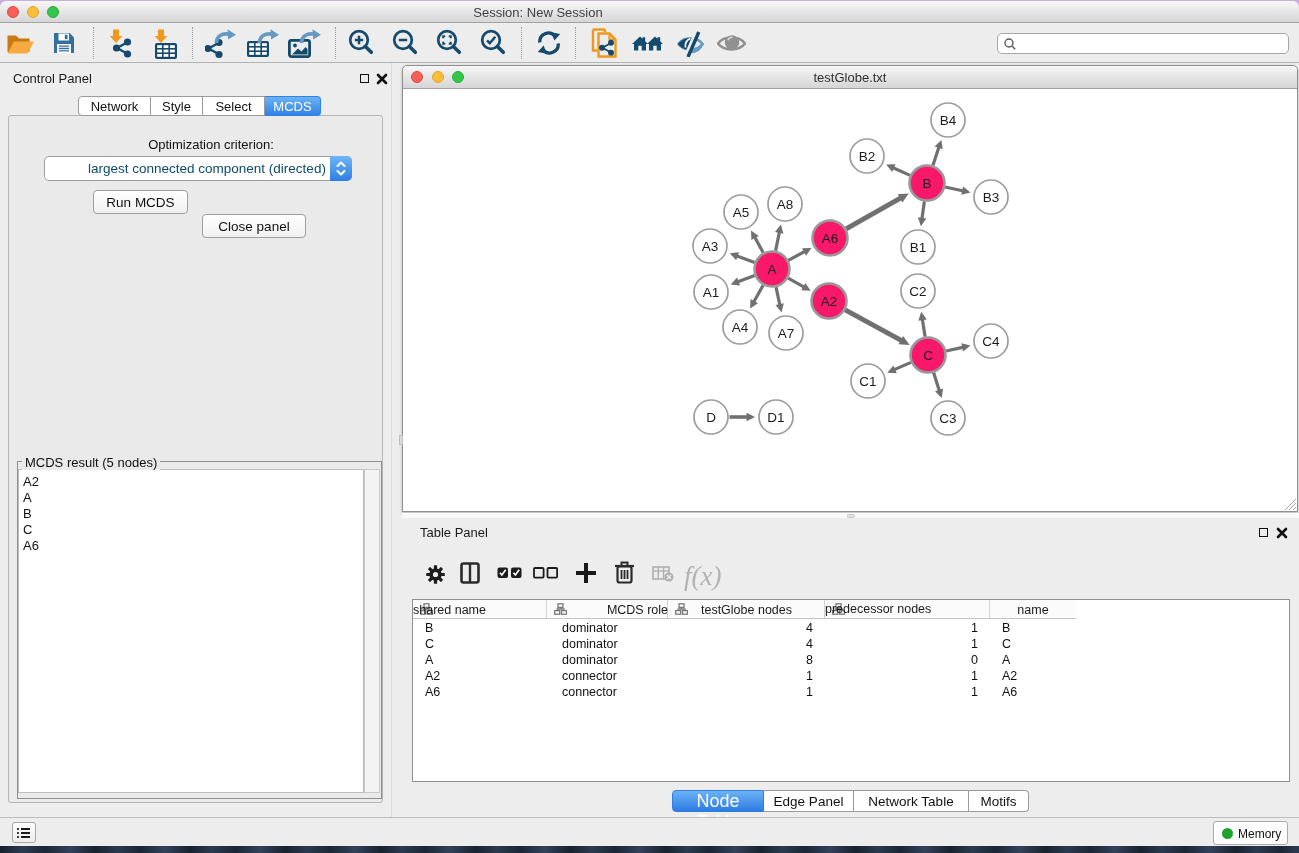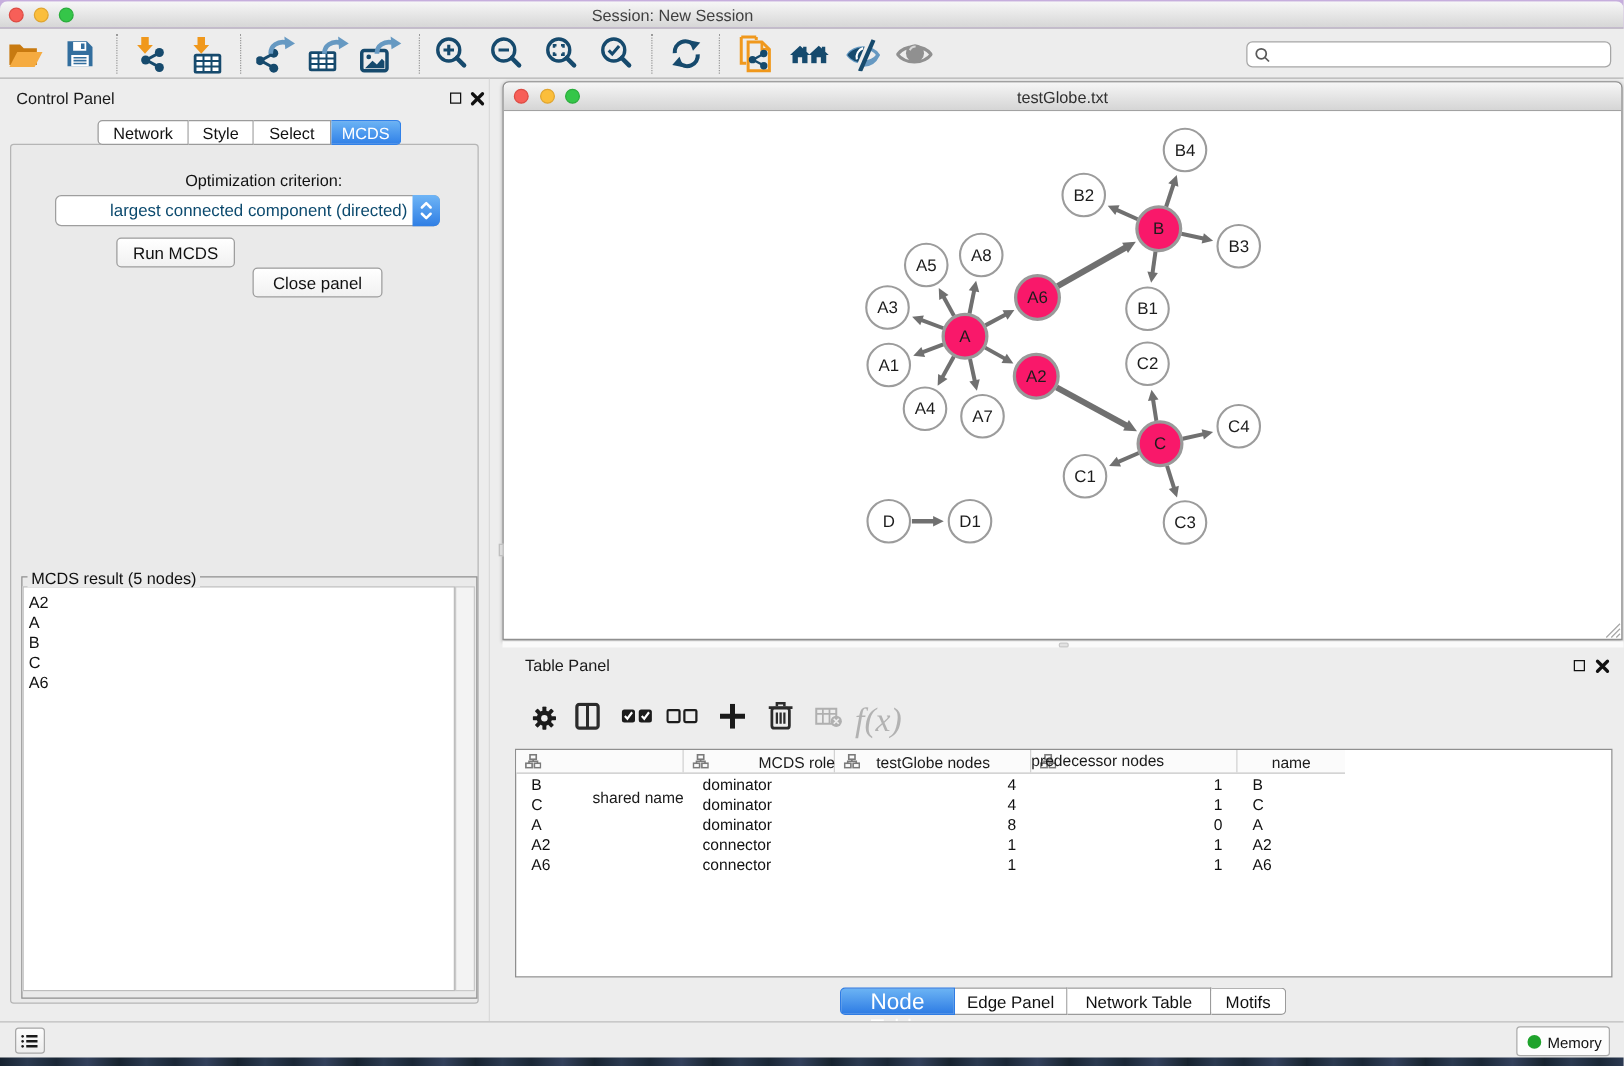--- a/index.html
+++ b/index.html
@@ -365,21 +365,21 @@
 <div class="abs" id="thead" style="left:413px;top:600px;width:663px;height:19px;background:#fbfbfb;border-bottom:1px solid #c6c6c6;">
 <div class="abs" style="left:0px;top:0;width:134px;height:18px;border-right:1px solid #d2d2d2;"></div>
 <svg class="abs" style="left:7px;top:3px;" width="13" height="12" viewBox="0 0 13 12">
       <g fill="none" stroke="#7a7a7a" stroke-width="1.3">
         <rect x="4" y="0.8" width="5" height="3.6"></rect>
         <rect x="0.7" y="7.6" width="5" height="3.6"></rect>
         <rect x="7.5" y="7.6" width="5" height="3.6"></rect>
         <path d="M6.5 4.4 L6.5 6 M3.2 7.6 L3.2 6 L10 6 L10 7.6"></path>
       </g>
     </svg>
-<div class="abs" style="left:0px;top:2.5px;width:134px;text-align:right;font-size:12.5px;color:#1a1a1a;margin-top:28px;">shared name</div>
+<div class="abs" style="left:0px;top:2.5px;width:134px;text-align:left;font-size:12.5px;color:#1a1a1a;">shared name</div>
 <div class="abs" style="left:134px;top:0;width:121px;height:18px;border-right:1px solid #d2d2d2;"></div>
 <svg class="abs" style="left:141px;top:3px;" width="13" height="12" viewBox="0 0 13 12">
       <g fill="none" stroke="#7a7a7a" stroke-width="1.3">
         <rect x="4" y="0.8" width="5" height="3.6"></rect>
         <rect x="0.7" y="7.6" width="5" height="3.6"></rect>
         <rect x="7.5" y="7.6" width="5" height="3.6"></rect>
         <path d="M6.5 4.4 L6.5 6 M3.2 7.6 L3.2 6 L10 6 L10 7.6"></path>
       </g>
     </svg>
 <div class="abs" style="left:134px;top:2.5px;width:121px;text-align:right;font-size:12.5px;color:#1a1a1a;">MCDS role</div>

